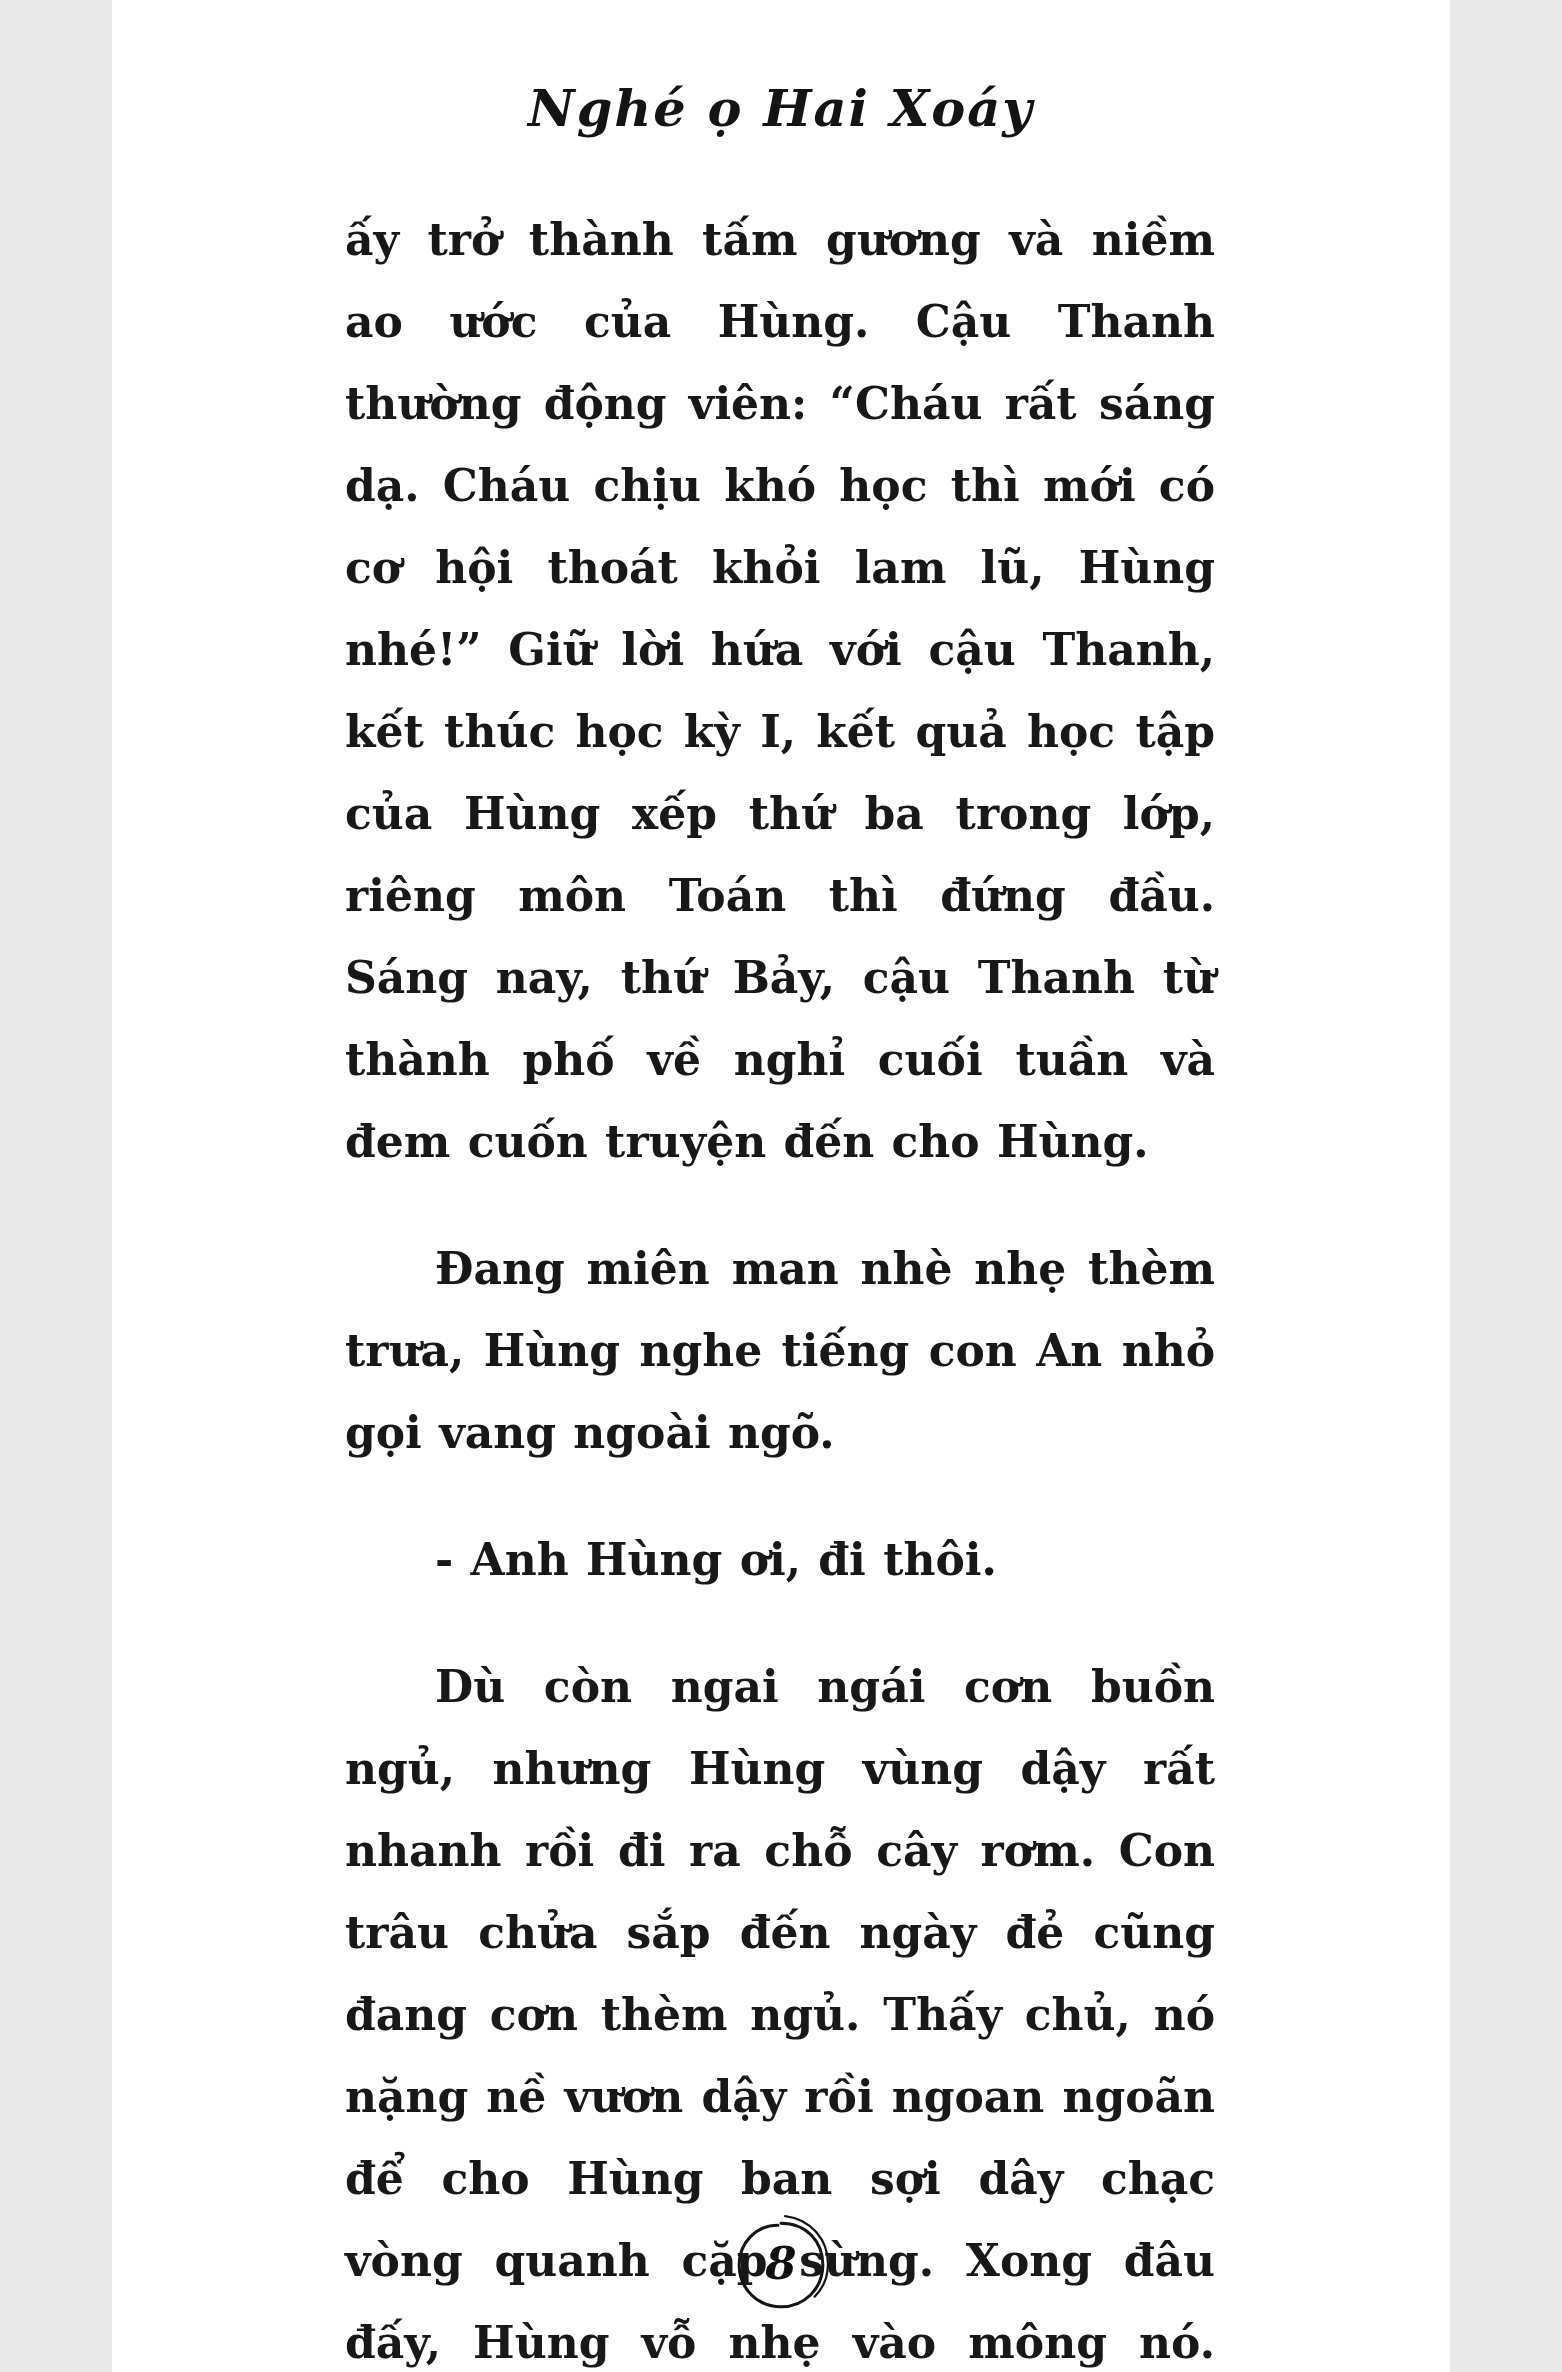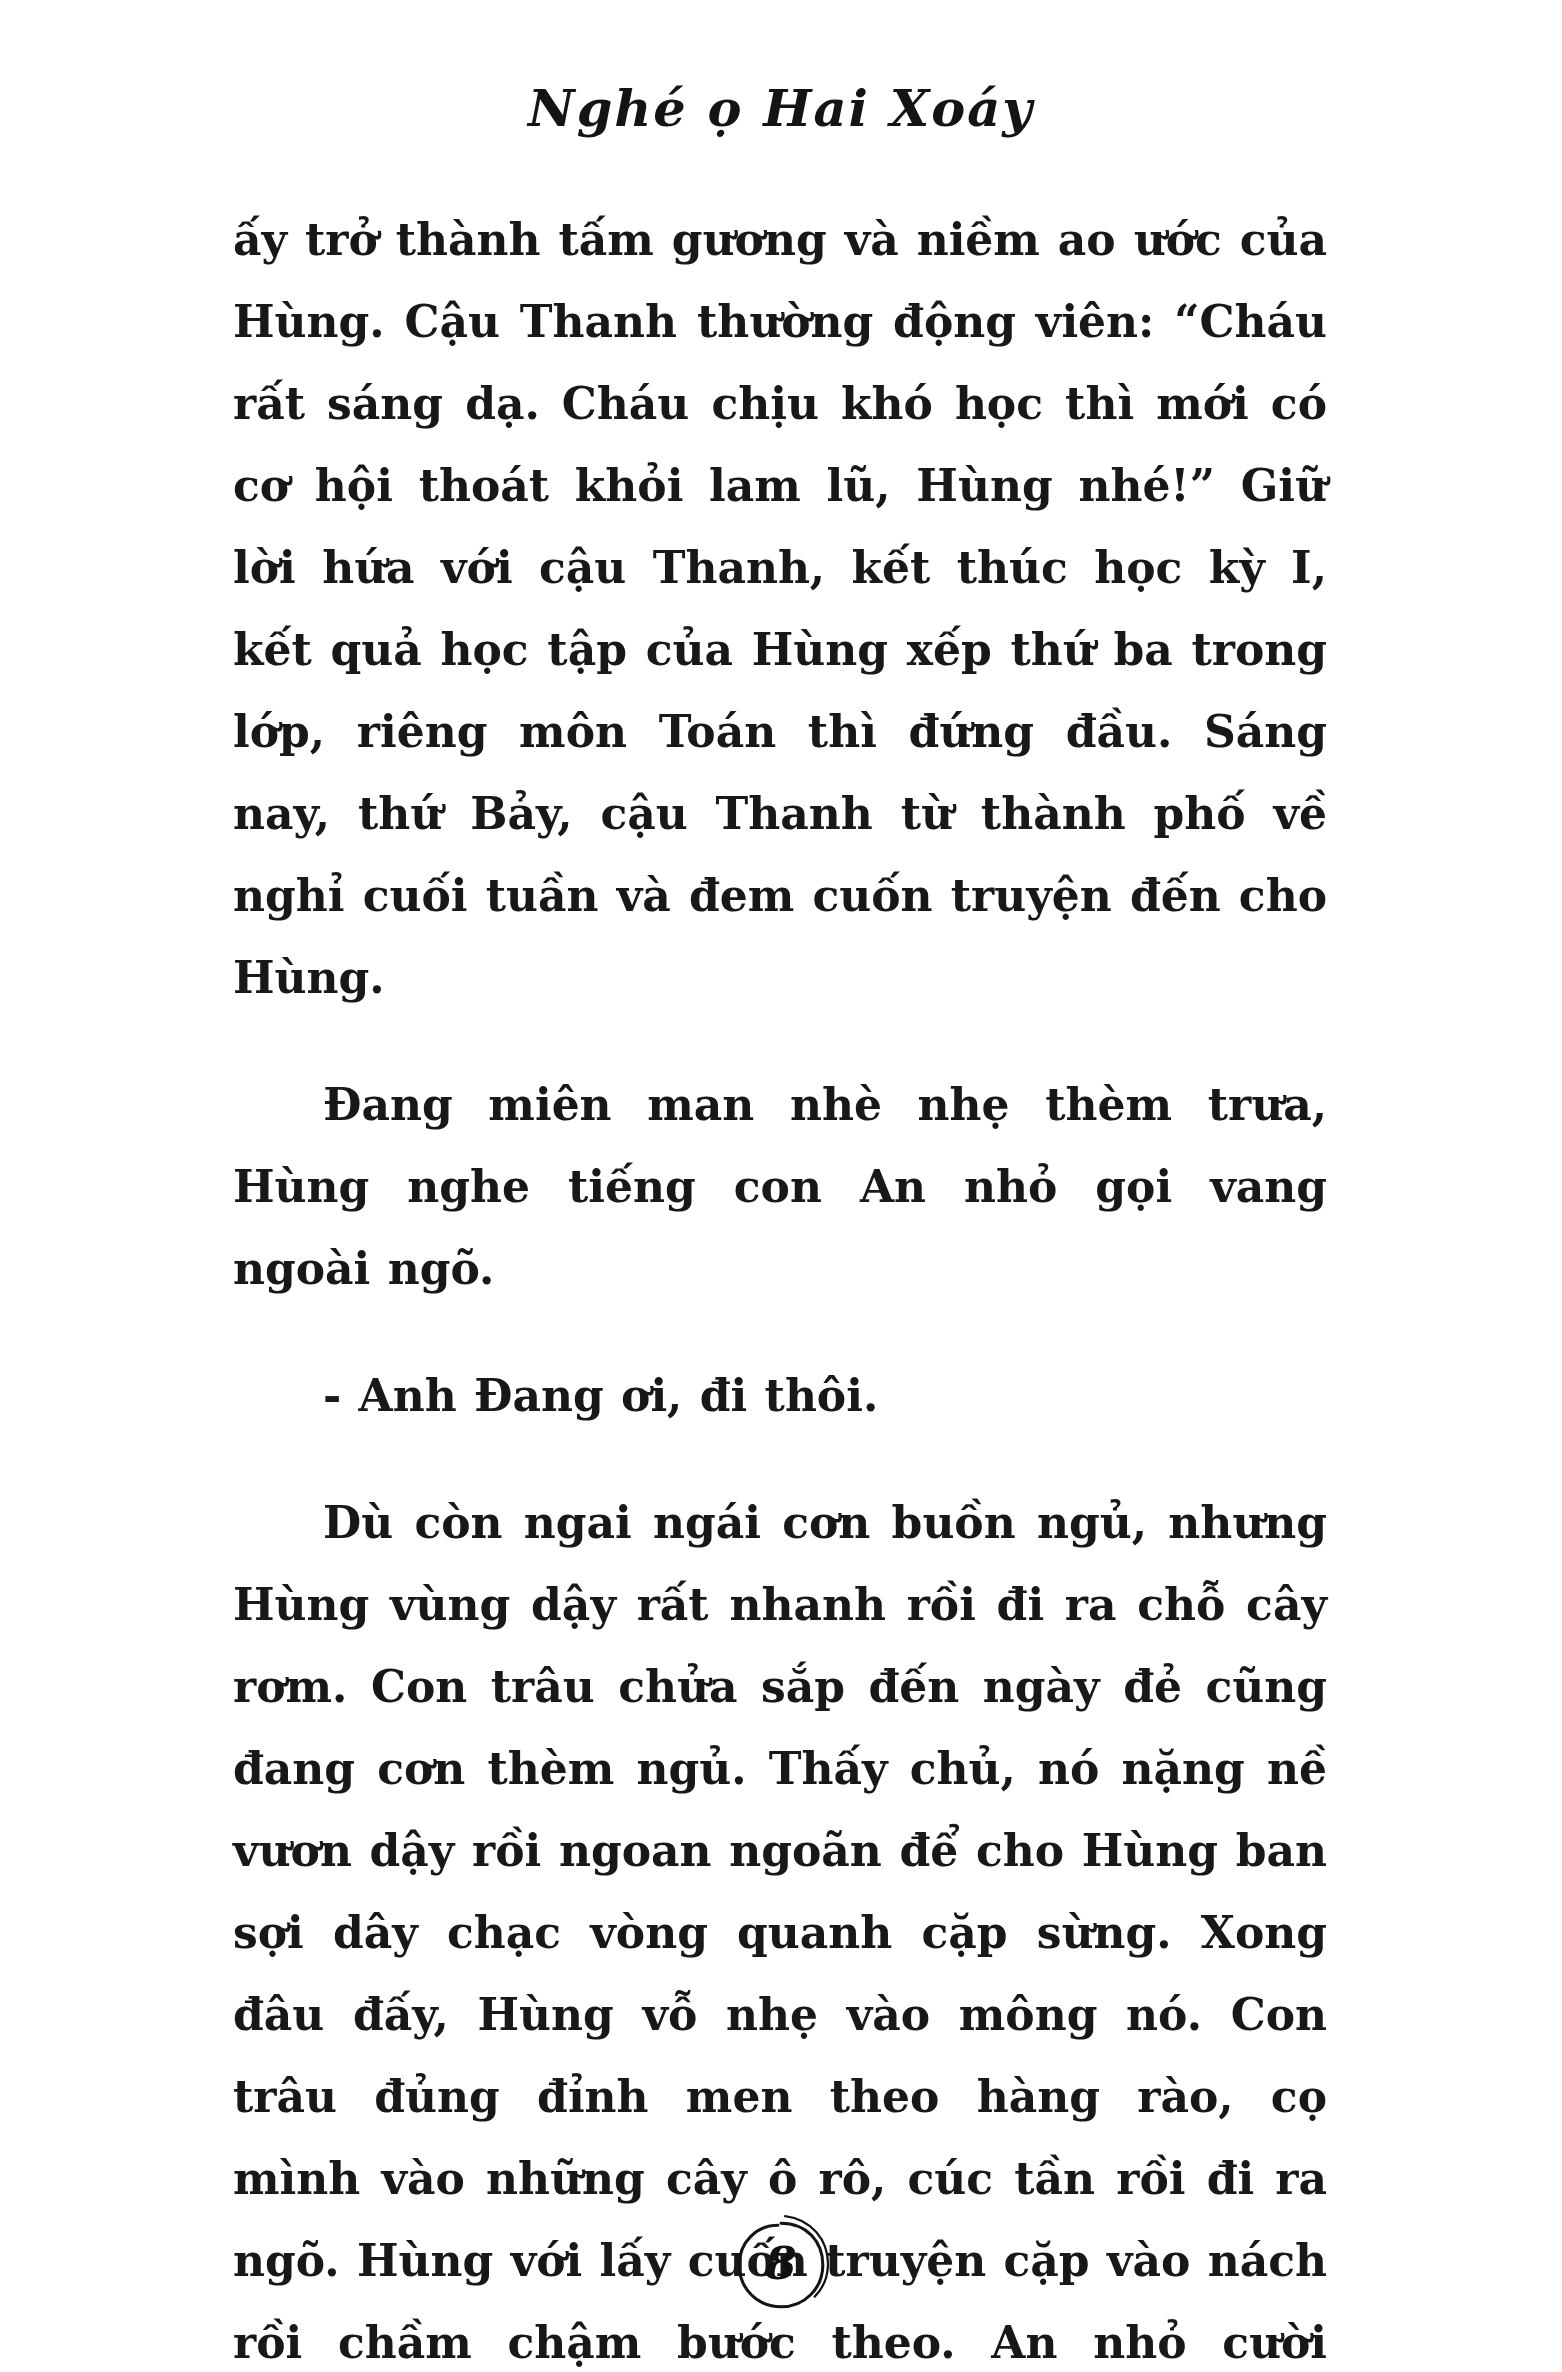--- a/index.html
+++ b/index.html
@@ -2,21 +2,21 @@
 <html lang="vi"><head>
 <meta charset="utf-8">
 <style>
   html, body {
     margin: 0;
     padding: 0;
     background: #e8e8e8;
   }
   .page {
     position: relative;
-    width: 1562px;
+    width: 1338px;
     height: 2373px;
     margin: 0 auto;
     background: #ffffff;
     color: #111111;
     font-family: "DejaVu Serif", "Liberation Serif", serif;
     overflow: hidden;
   }
   .running-header {
     padding-top: 78px;
     text-align: center;
@@ -77,21 +77,21 @@
 </head>
 <body>
 
 <div class="page">
 
   <div class="running-header">Nghé ọ Hai Xoáy</div>
 
   <div class="content">
     <p class="continuation">ấy trở thành tấm gương và niềm ao ước của Hùng. Cậu Thanh thường động viên: “Cháu rất sáng dạ. Cháu chịu khó học thì mới có cơ hội thoát khỏi lam lũ, Hùng nhé!” Giữ lời hứa với cậu Thanh, kết thúc học kỳ I, kết quả học tập của Hùng xếp thứ ba trong lớp, riêng môn Toán thì đứng đầu. Sáng nay, thứ Bảy, cậu Thanh từ thành phố về nghỉ cuối tuần và đem cuốn truyện đến cho Hùng.</p>
     <p>Đang miên man nhè nhẹ thèm trưa, Hùng nghe tiếng con An nhỏ gọi vang ngoài ngõ.</p>
-    <p>- Anh Đang ơi, đi thôi.</p>
+    <p>- Anh Hùng ơi, đi thôi.</p>
     <p>Dù còn ngai ngái cơn buồn ngủ, nhưng Hùng vùng dậy rất nhanh rồi đi ra chỗ cây rơm. Con trâu chửa sắp đến ngày đẻ cũng đang cơn thèm ngủ. Thấy chủ, nó nặng nề vươn dậy rồi ngoan ngoãn để cho Hùng ban sợi dây chạc vòng quanh cặp sừng. Xong đâu đấy, Hùng vỗ nhẹ vào mông nó. Con trâu đủng đỉnh men theo hàng rào, cọ mình vào những cây ô rô, cúc tần rồi đi ra ngõ. Hùng với lấy cuốn truyện cặp vào nách rồi chầm chậm bước theo. An nhỏ cười nhoẻn trong cái rét đậm xuýt xoa.</p>
   </div>
 
   <div class="page-number-wrap">
     <div class="page-number-ornament">
       <svg viewBox="0 0 100 100" aria-hidden="true">
         <path d="M 50 9
                  C 75 9, 91 27, 91 50
                  C 91 73, 73 91, 50 91
                  C 27 91, 9 73, 9 50

